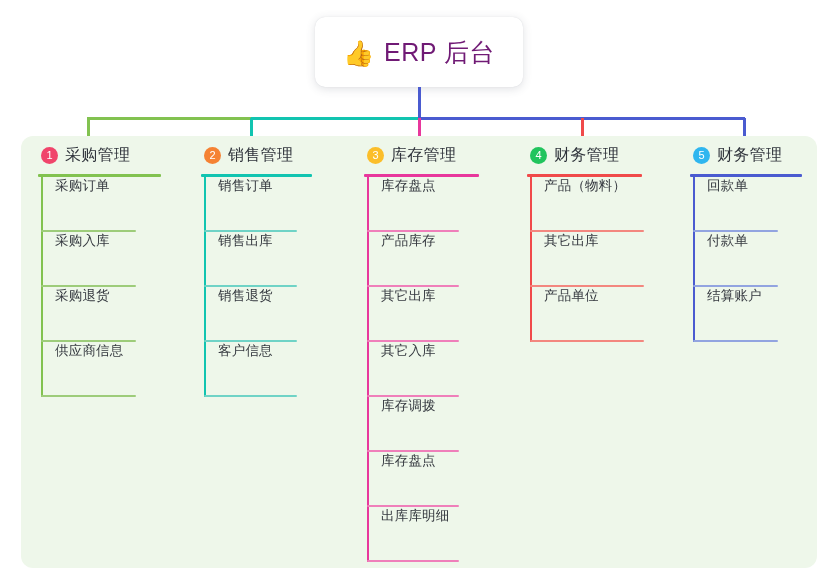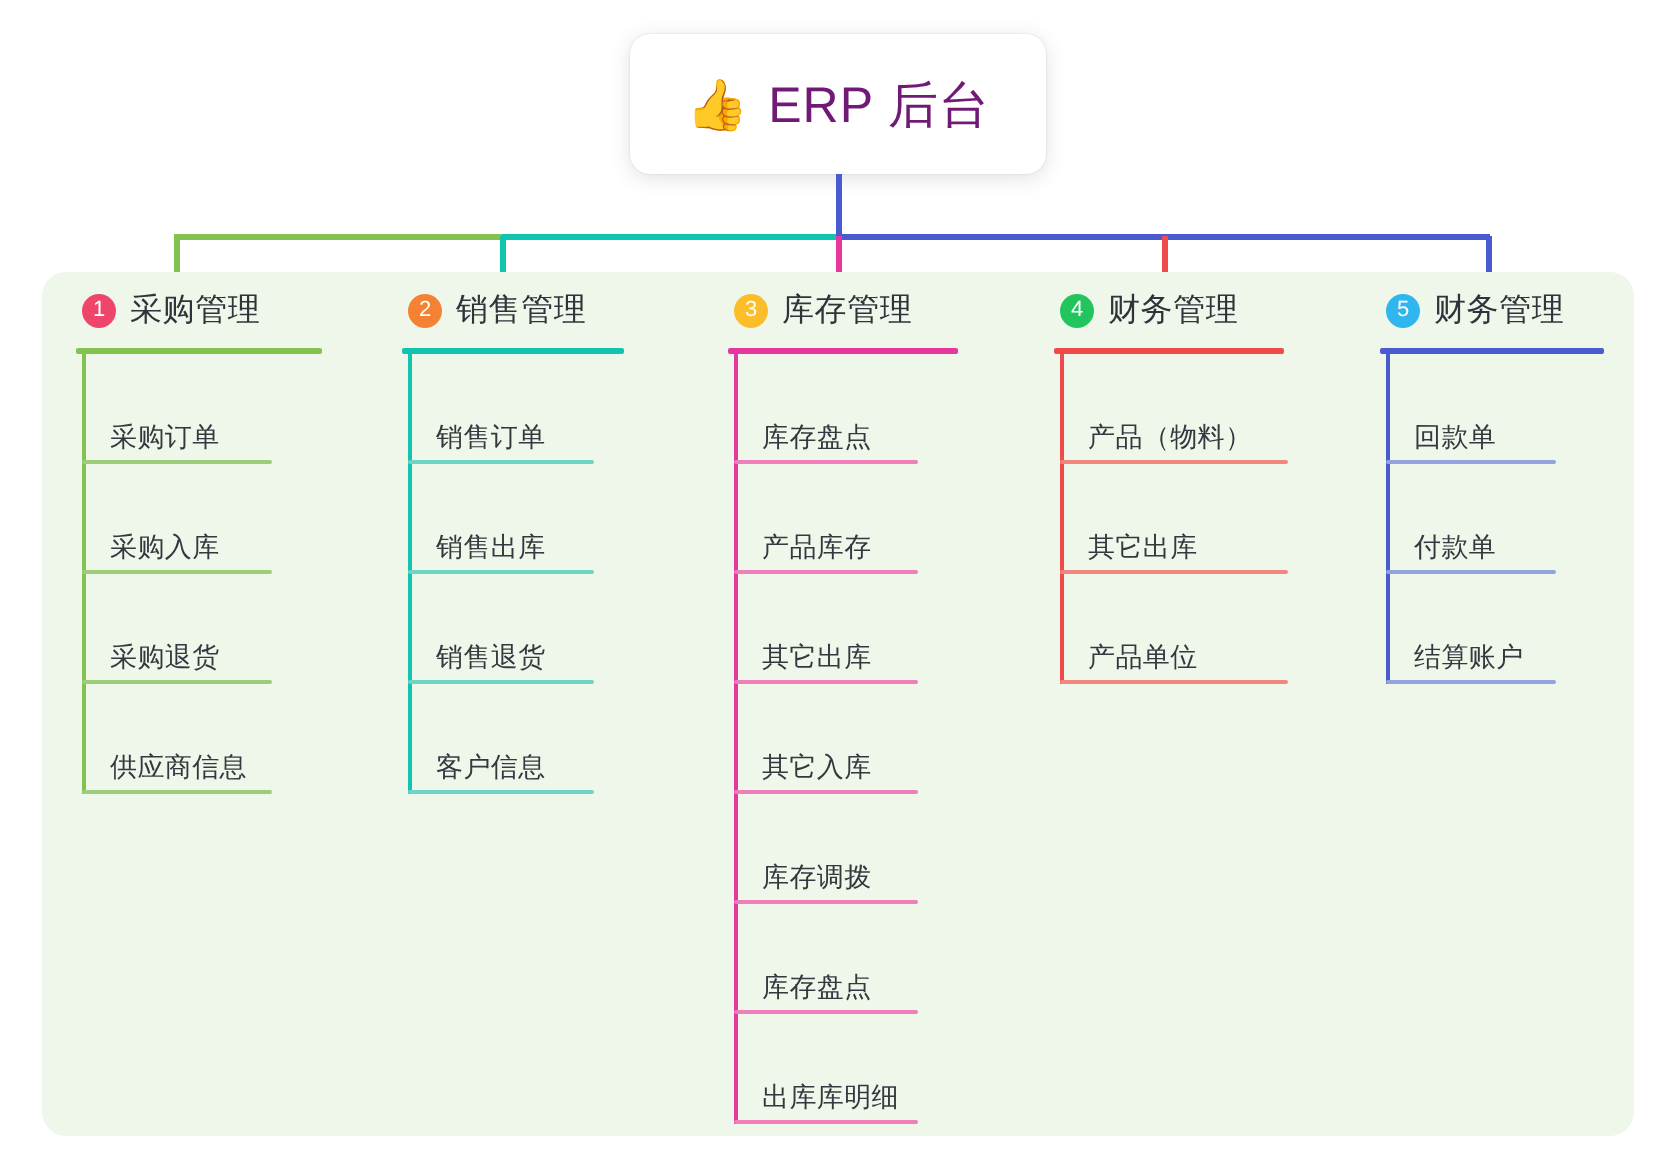--- a/index.html
+++ b/index.html
@@ -130,21 +130,20 @@
     left: 0px;
     top: 0;
     width: 2px;
   }
   .item {
     position: relative;
     height: 55px;
     box-sizing: border-box;
     padding-left: 14px;
     display: flex;
-    align-items: flex-end;
   }
   .item-label {
     font-size: 13.5px;
     color: #34383f;
     white-space: nowrap;
     padding-bottom: 4px;
     letter-spacing: .2px;
   }
   .item-rule {
     position: absolute;

